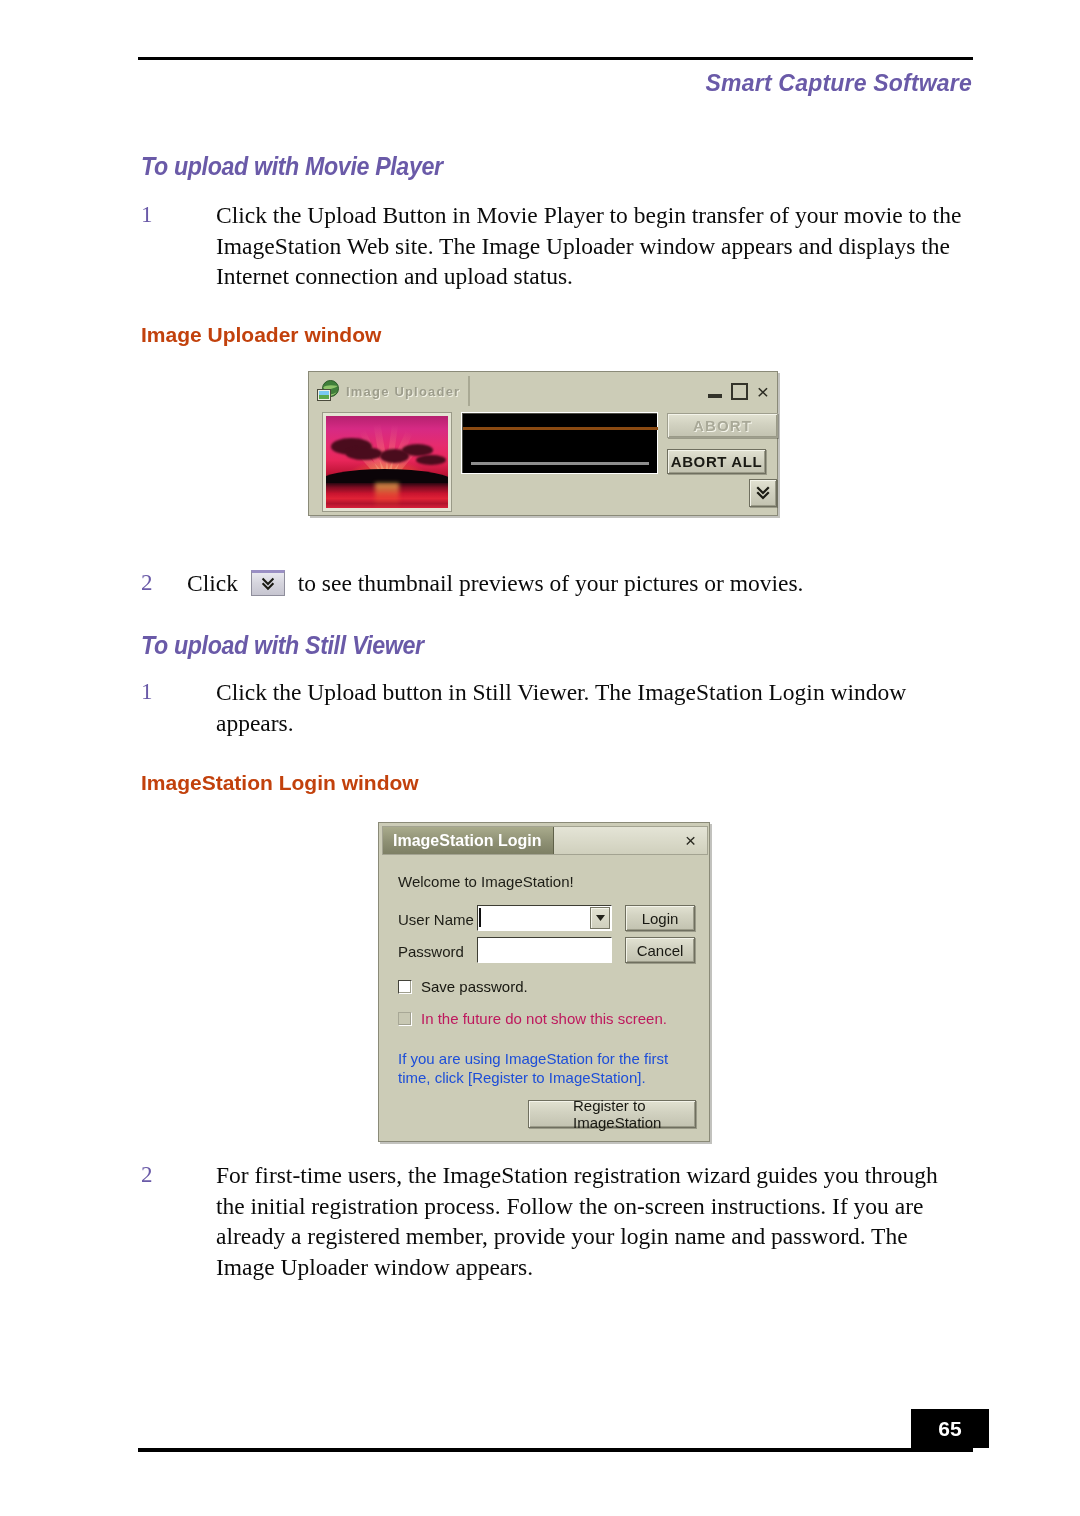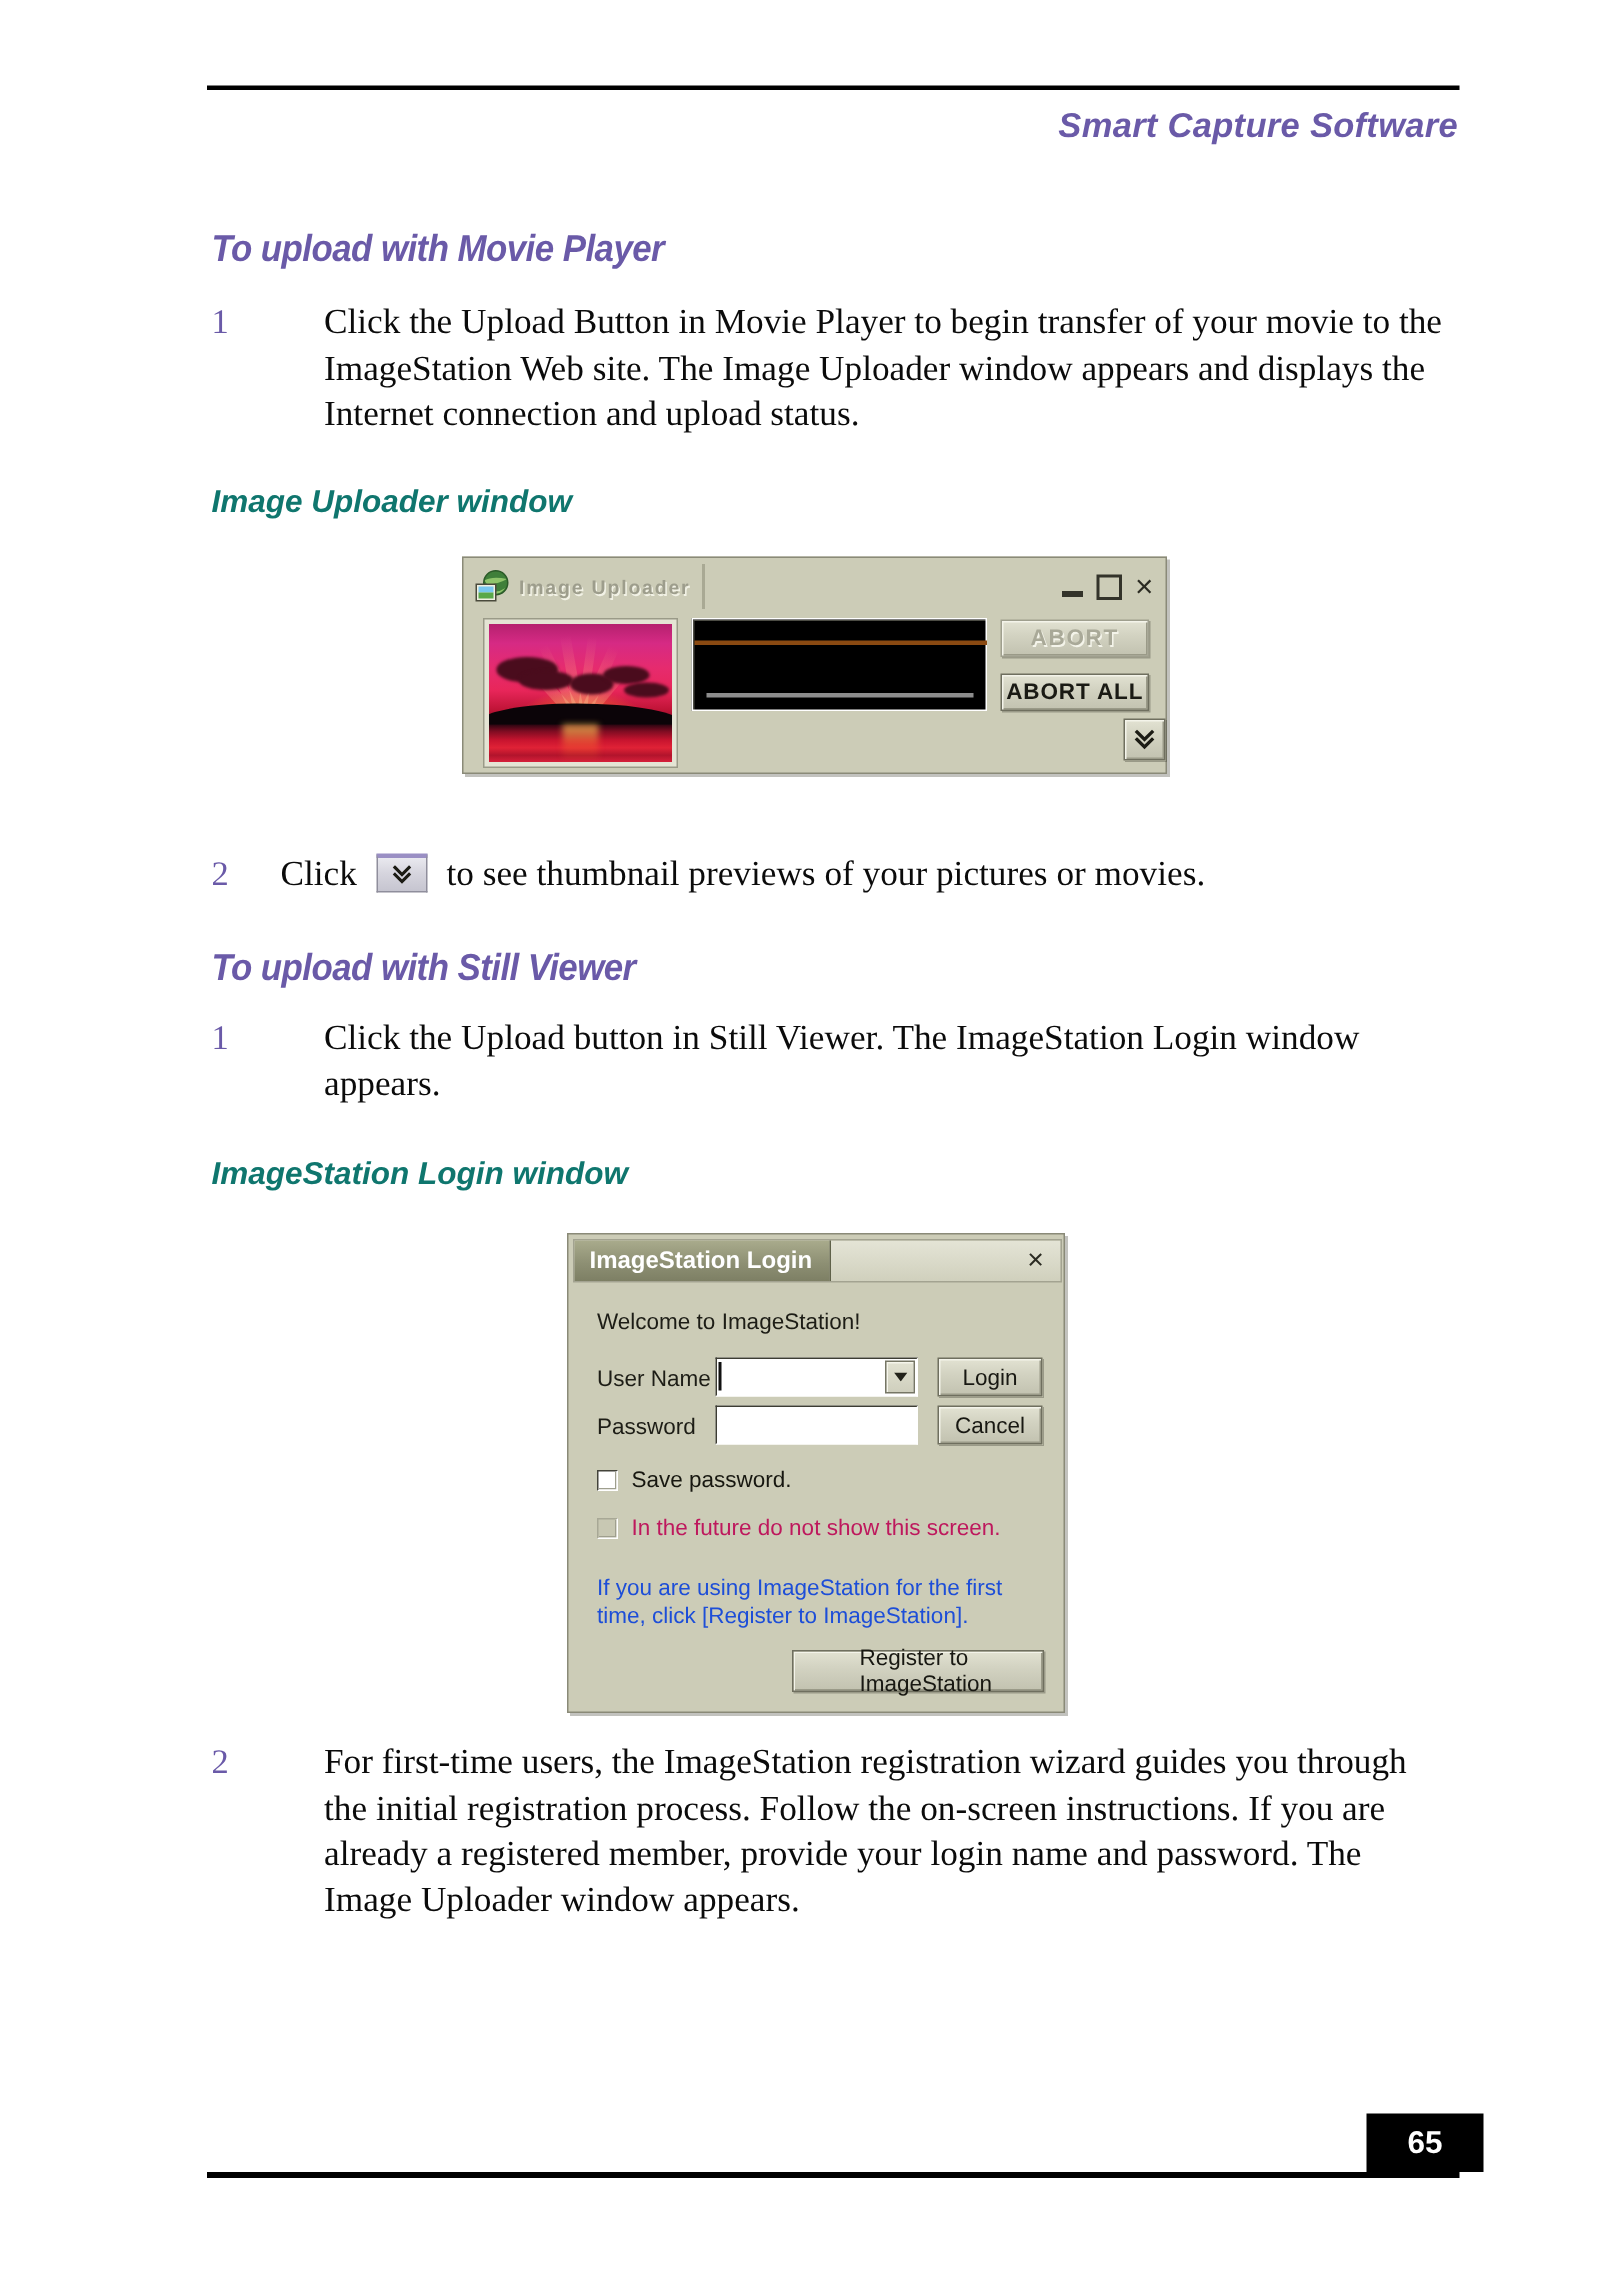--- a/index.html
+++ b/index.html
@@ -71,24 +71,23 @@
     color: #6a5aa8;
     letter-spacing: -0.4px;
     white-space: nowrap;
     transform: scaleX(0.93);
     transform-origin: left center;
   }
   .h3 {
     position: absolute;
     left: 141px;
     font-family: "Liberation Sans", sans-serif;
-    font-style: italic;
     font-weight: bold;
     font-size: 21px;
-    color: #0f766e;
+    color: #c2410c;
     letter-spacing: 0px;
     white-space: nowrap;
   }
   .step {
     position: absolute;
     display: flex;
     align-items: flex-start;
   }
   .step-num {
     width: 46px;
@@ -258,21 +257,21 @@
     border: 1px solid #6f6f5f;
     box-shadow: inset 1px 1px 0 #f4f4ea, inset -1px -1px 0 #9a9a88, 1px 1px 0 rgba(60,60,50,.35);
     display: flex;
     align-items: center;
     justify-content: center;
     box-sizing: border-box;
   }
   .btn-abort {
     position: absolute;
     left: 358px; top: 41px;
-    width: 99px; height: 25px;
+    width: 111px; height: 25px;
     font-size: 15px;
     letter-spacing: 1.1px;
     color: #a9a998;
     text-shadow: 1px 1px 0 #f4f4ea;
     border-color: #9f9f8e;
   }
   .btn-abort-all {
     position: absolute;
     left: 358px; top: 77px;
     width: 99px; height: 25px;

